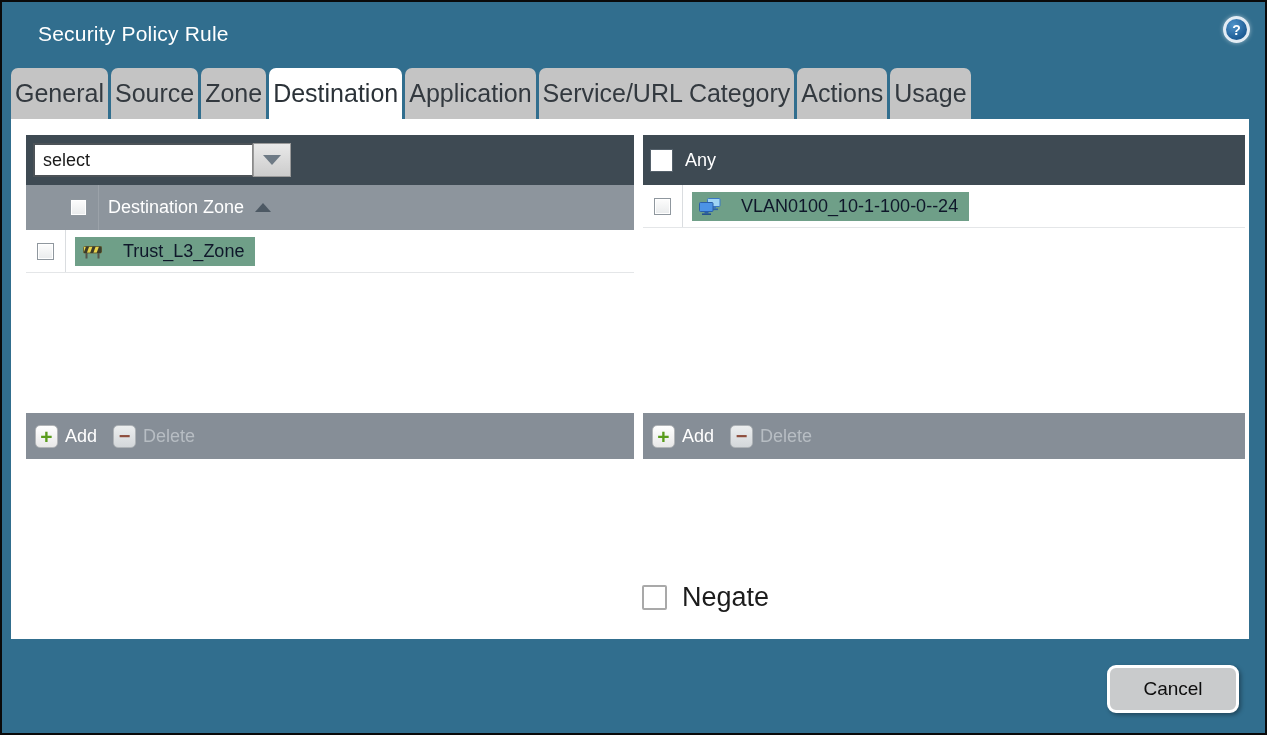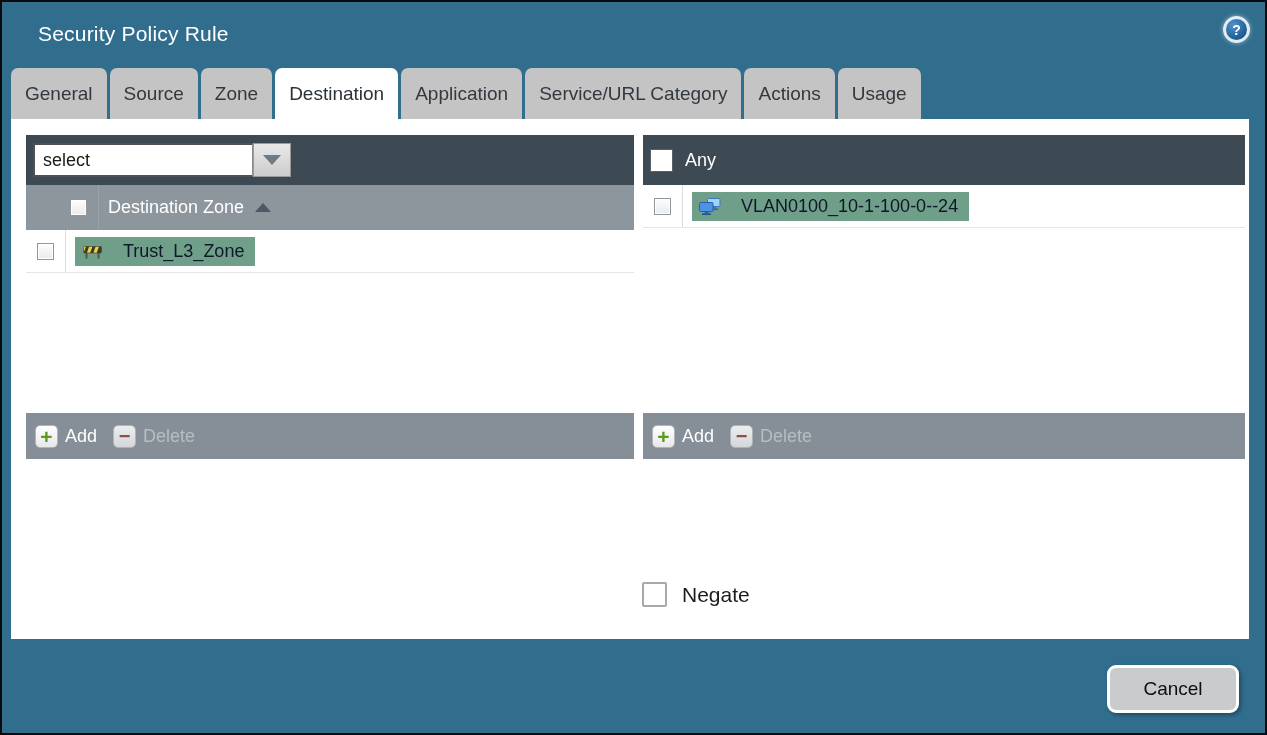--- a/index.html
+++ b/index.html
@@ -31,23 +31,23 @@
     cursor:pointer;
   }
   
   .tabs {
     position:absolute; left:9px; top:66px; height:51px;
     display:flex; gap:3px;
   }
   .tab {
     background:#c4c4c4;
     border-radius:7px 7px 0 0;
-    padding:0 14px;
+    padding:0 4px;
     display:flex; align-items:center;
-    font-size:19px; color:#33393f;
+    font-size:25px; color:#33393f;
     cursor:pointer; white-space:nowrap;
   }
   .tab.active { background:#ffffff; color:#2b3238; }
   
   .content {
     position:absolute; left:9px; top:117px;
     width:1238px; height:520px;
     background:#ffffff;
   }
   .panel {
@@ -149,21 +149,21 @@
     border:1px solid #55616b;
   }
   .cb.negate {
     width:25px; height:25px;
     border:2px solid #a9a9a9; border-radius:2px;
   }
 
   .negate-row {
     position:absolute; left:631px; top:463px;
     display:flex; align-items:center; gap:15px;
-    font-size:21px; color:#1c1c1c;
+    font-size:27px; color:#1c1c1c;
   }
 
   
   .btn {
     position:absolute; width:132px; height:48px;
     border-radius:9px; border:3px solid #ffffff;
     font-size:19px; color:#0d0d0d;
     display:flex; align-items:center; justify-content:center;
     cursor:pointer;
     box-shadow:2px 2px 4px rgba(0,0,0,.35);

